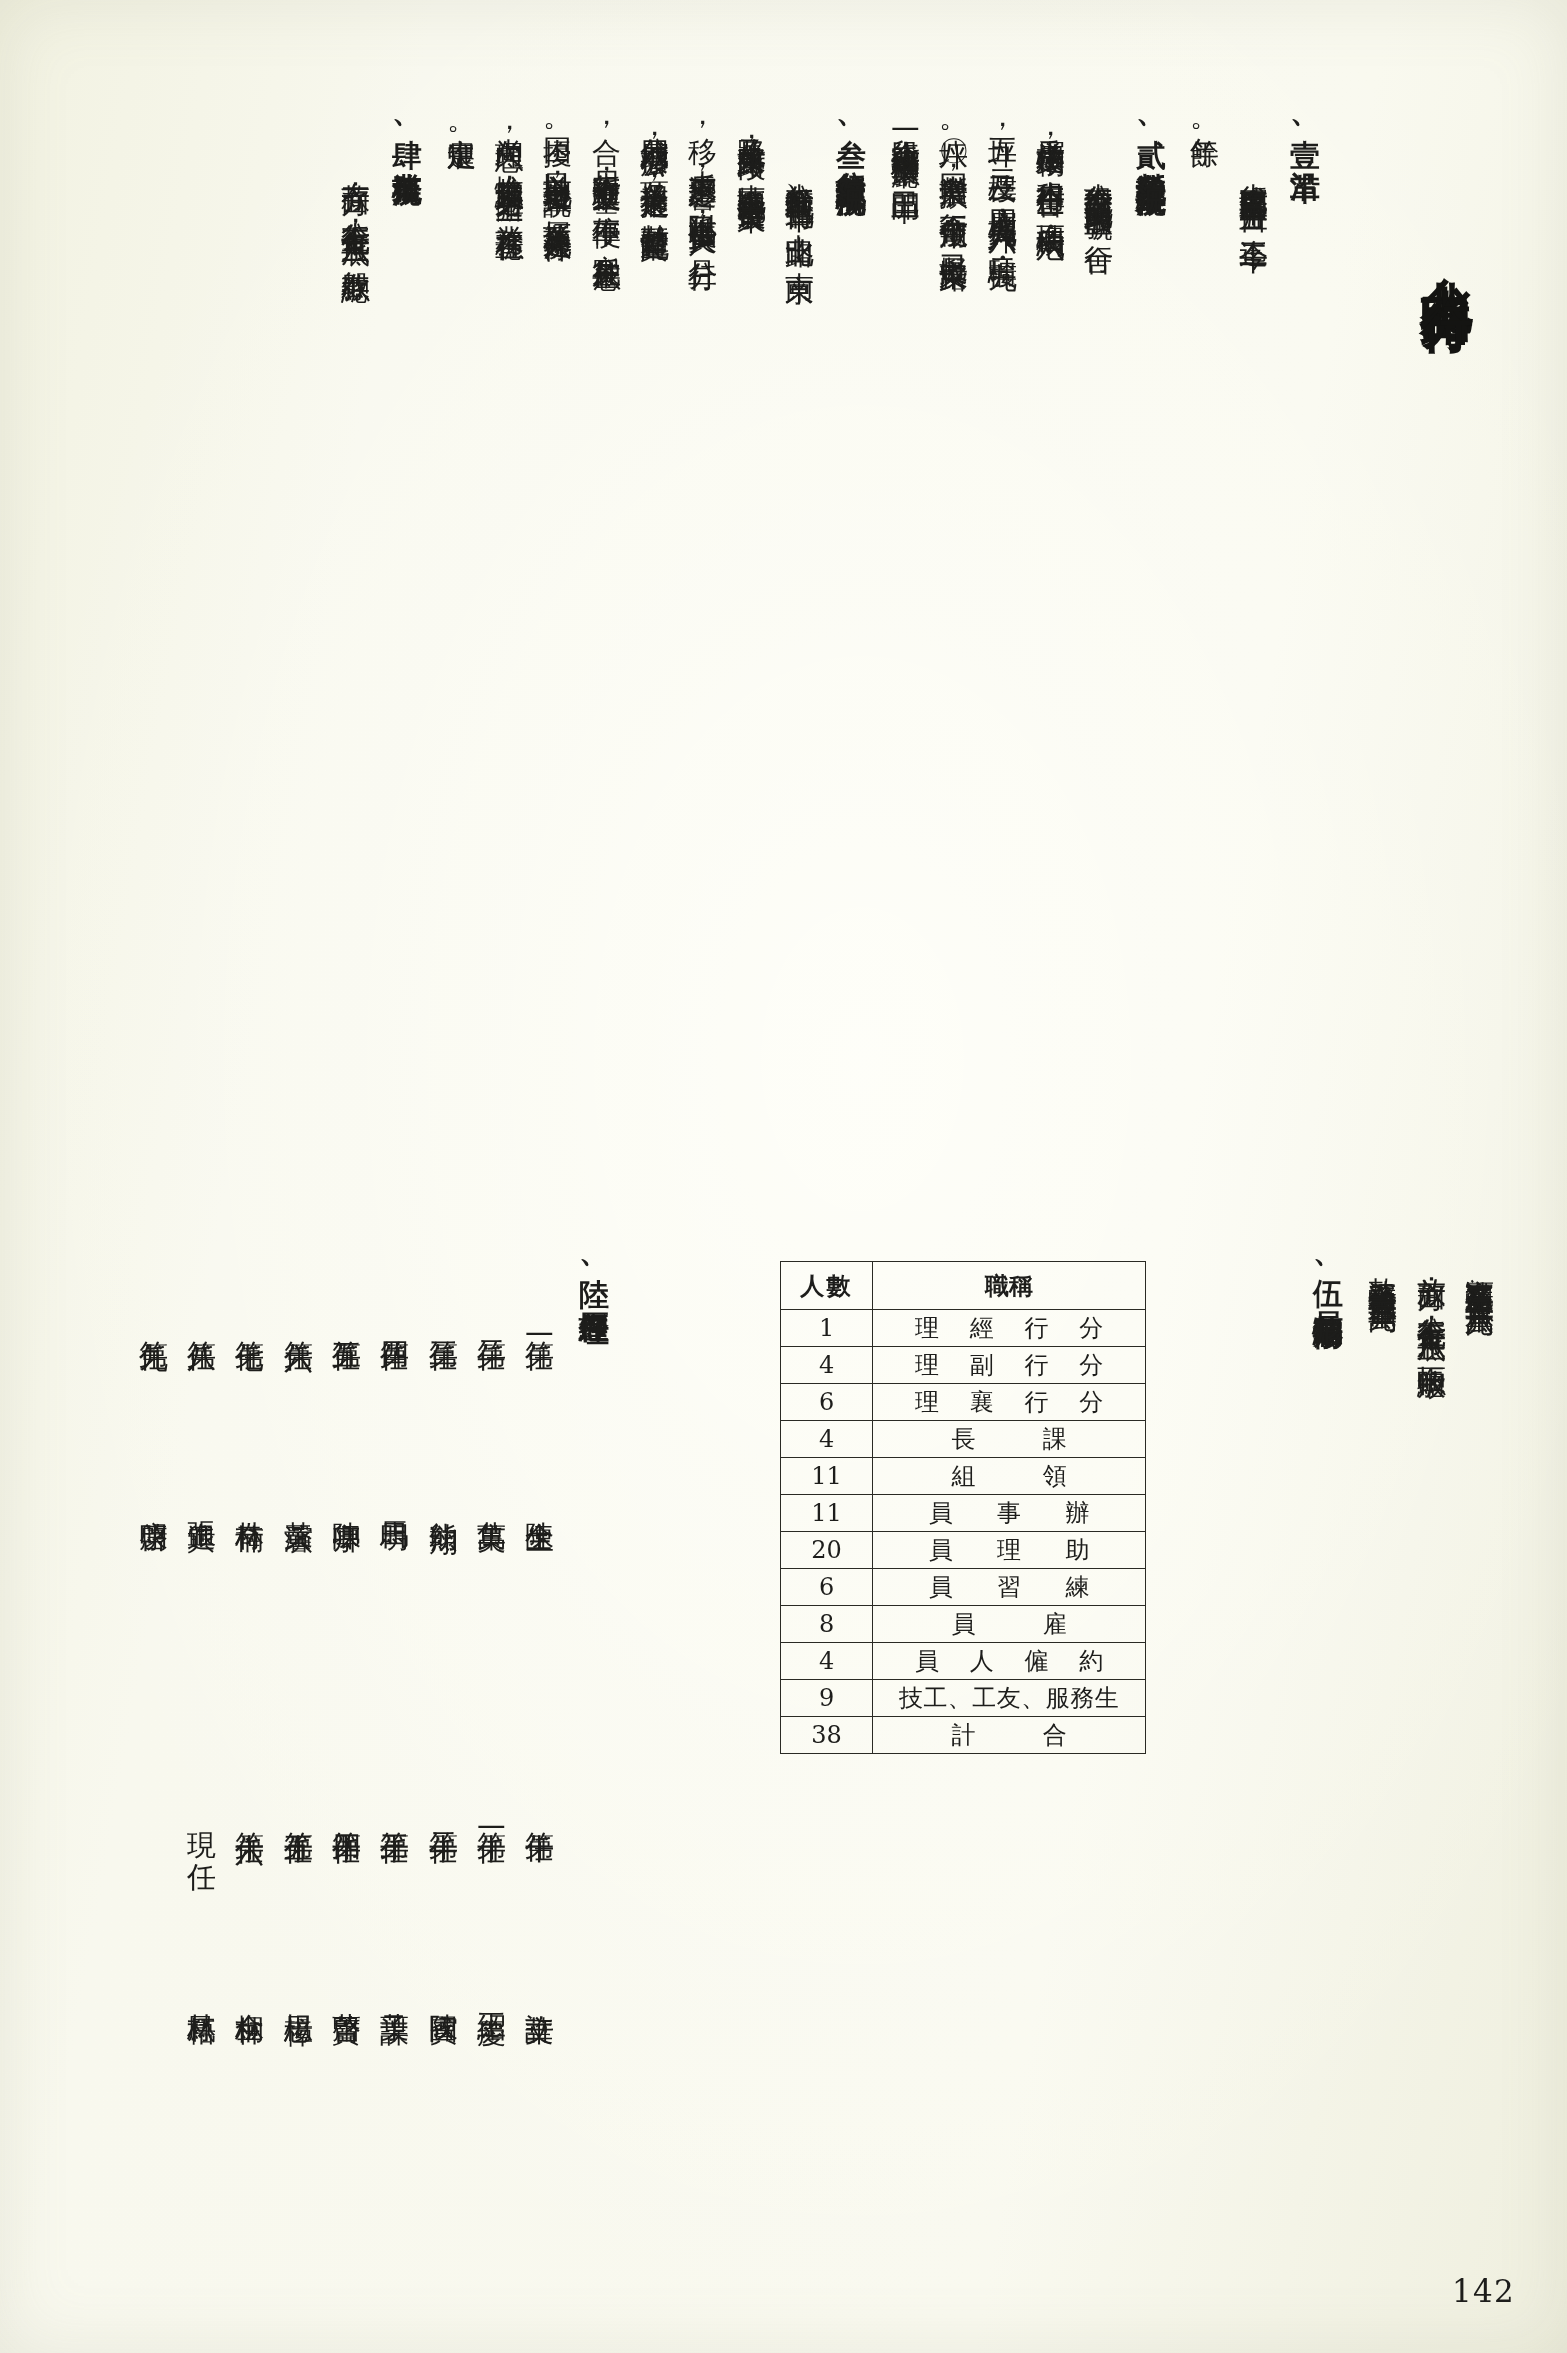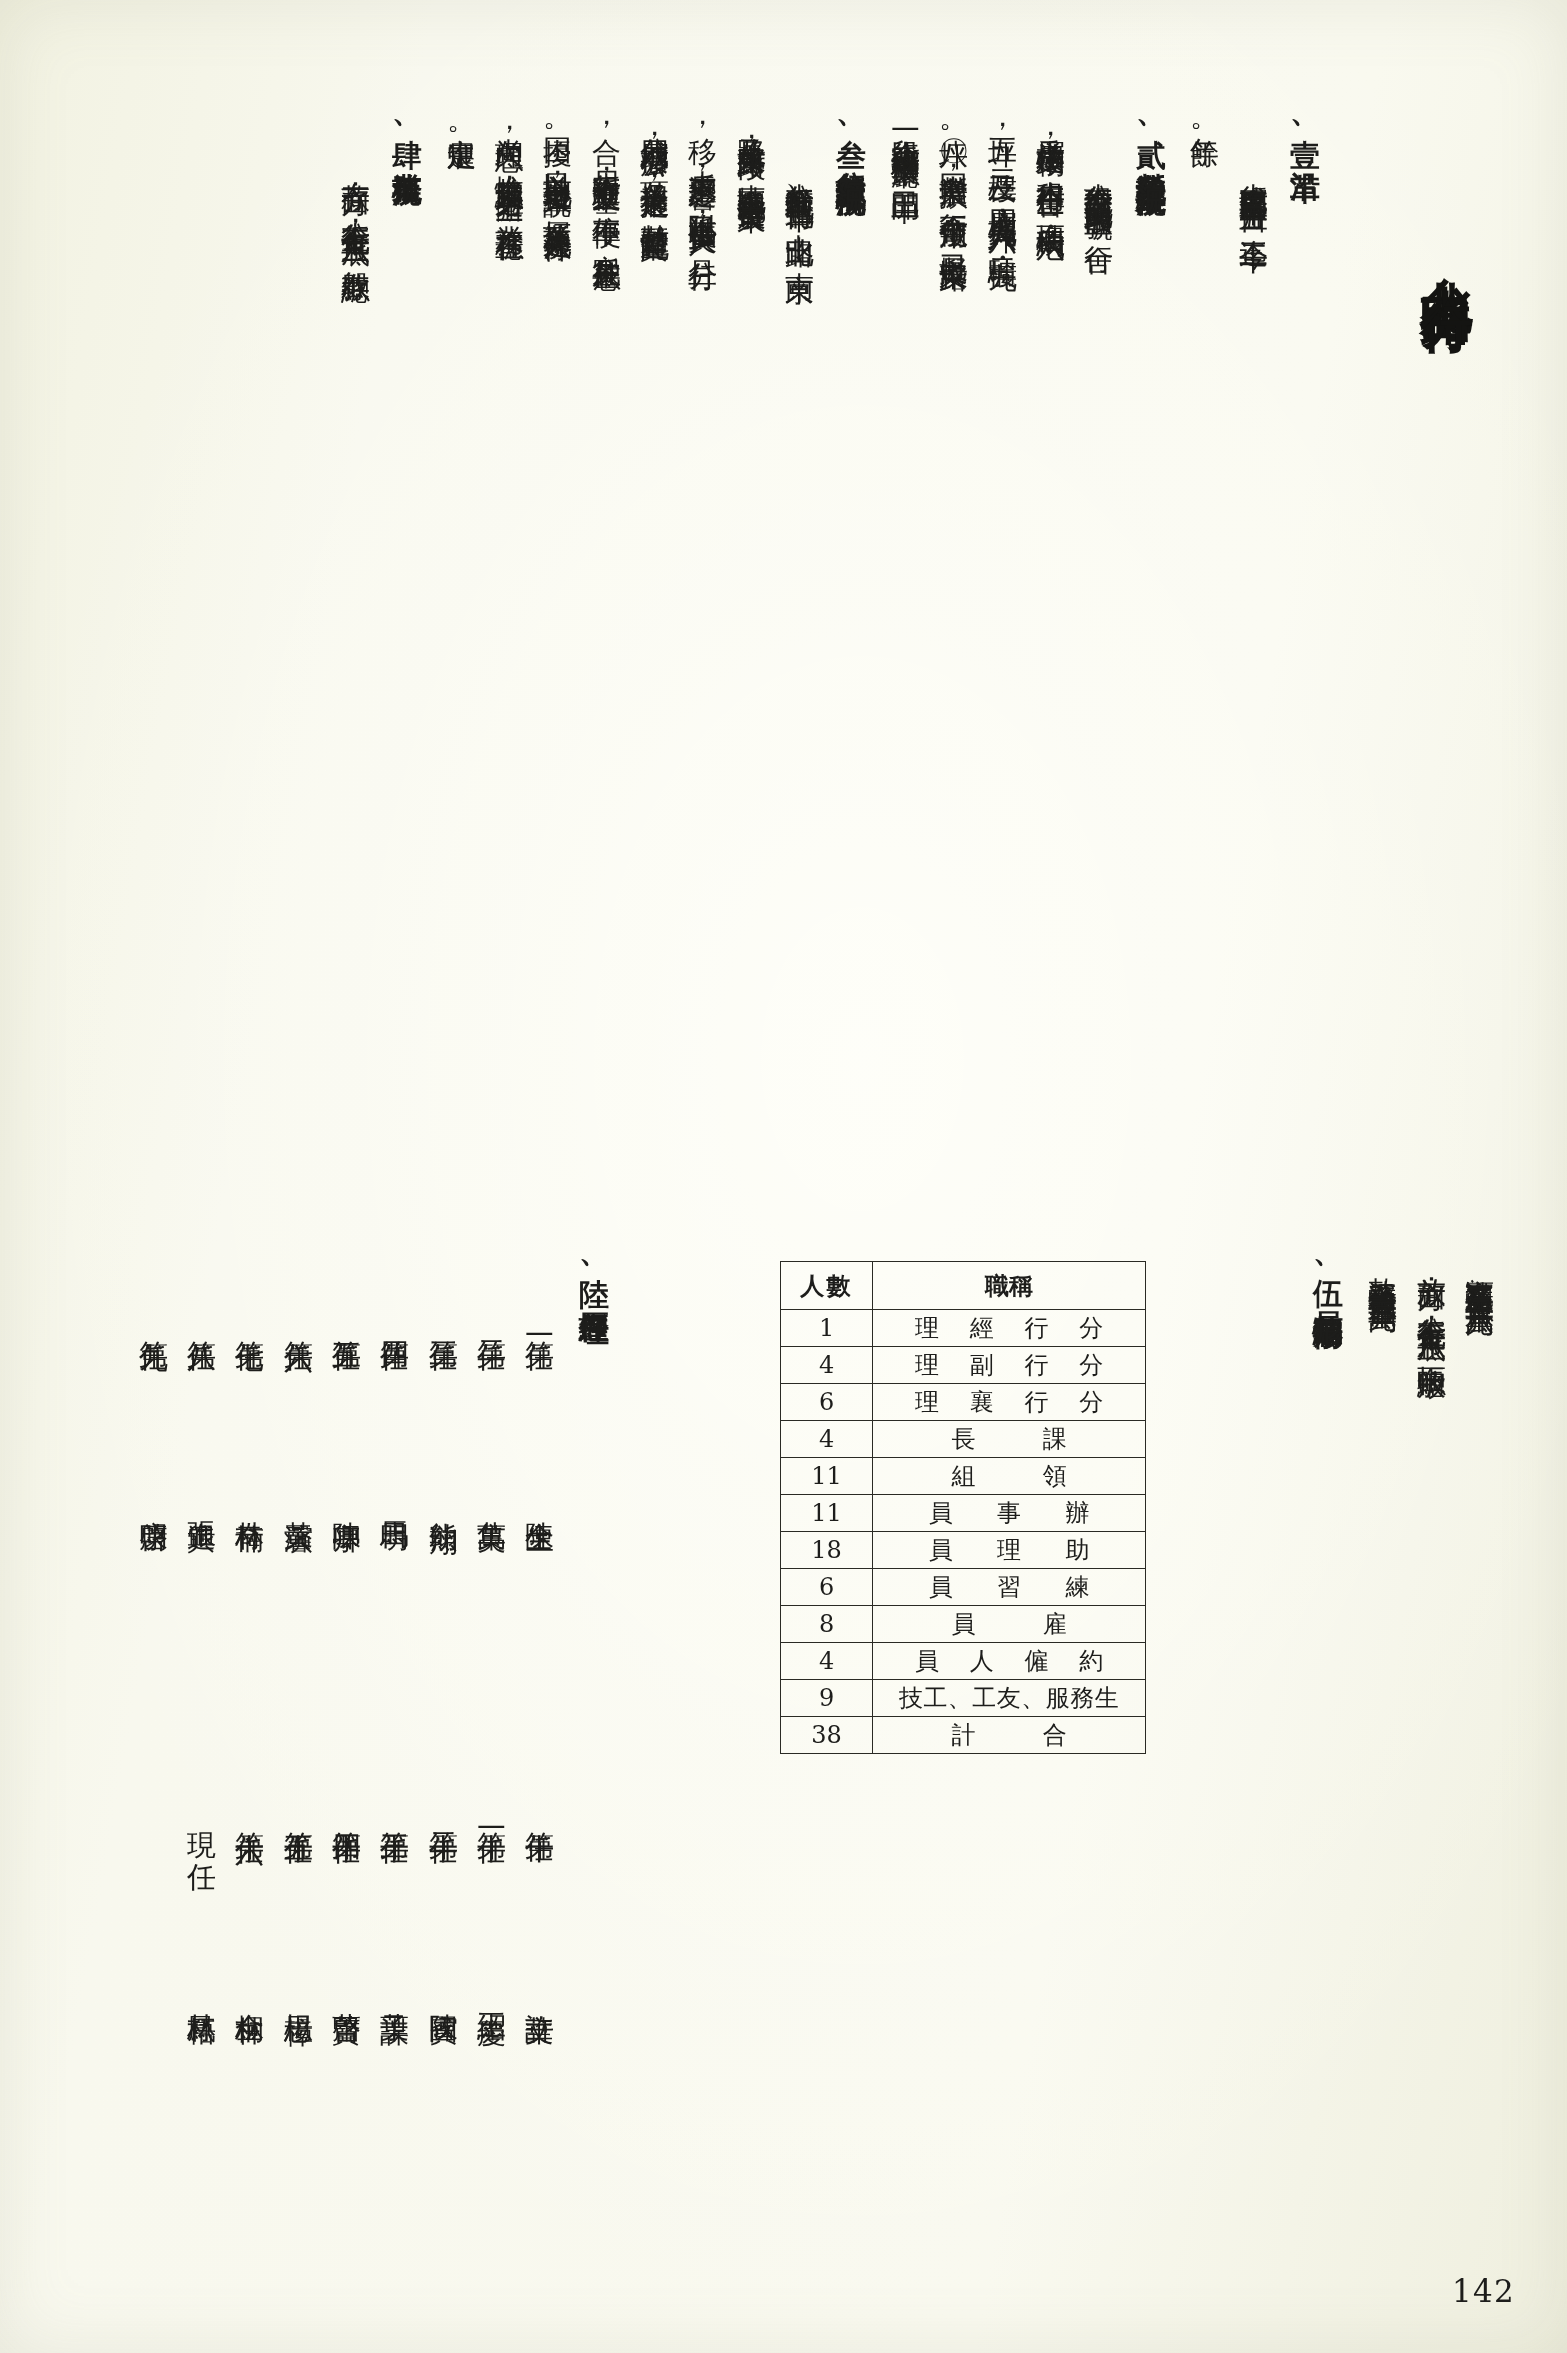--- a/index.html
+++ b/index.html
@@ -238,21 +238,21 @@
           <td class="col-count">11</td>
           <td class="col-title">
             <div class="rtl-spread">
               <span>辦</span>
               <span>事</span>
               <span>員</span>
             </div>
           </td>
         </tr>
         <tr>
-          <td class="col-count">18</td>
+          <td class="col-count">20</td>
           <td class="col-title">
             <div class="rtl-spread">
               <span>助</span>
               <span>理</span>
               <span>員</span>
             </div>
           </td>
         </tr>
         <tr>
           <td class="col-count">6</td>

